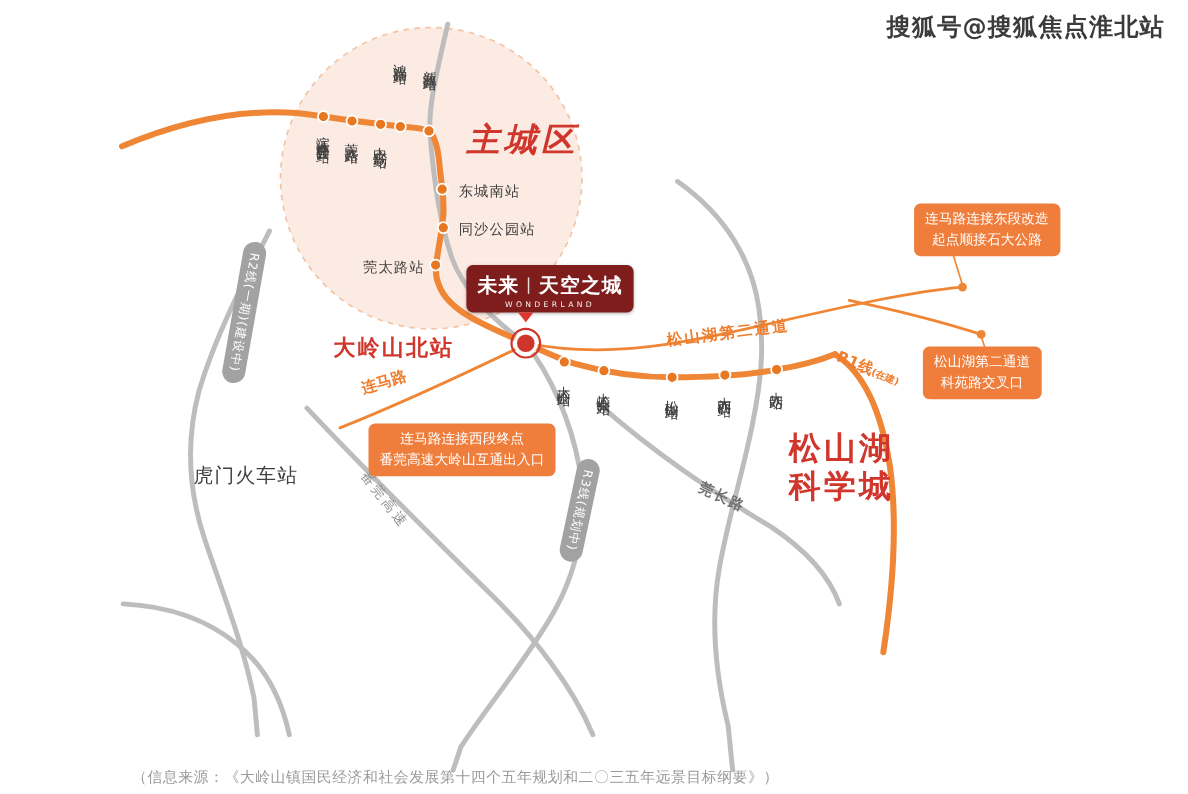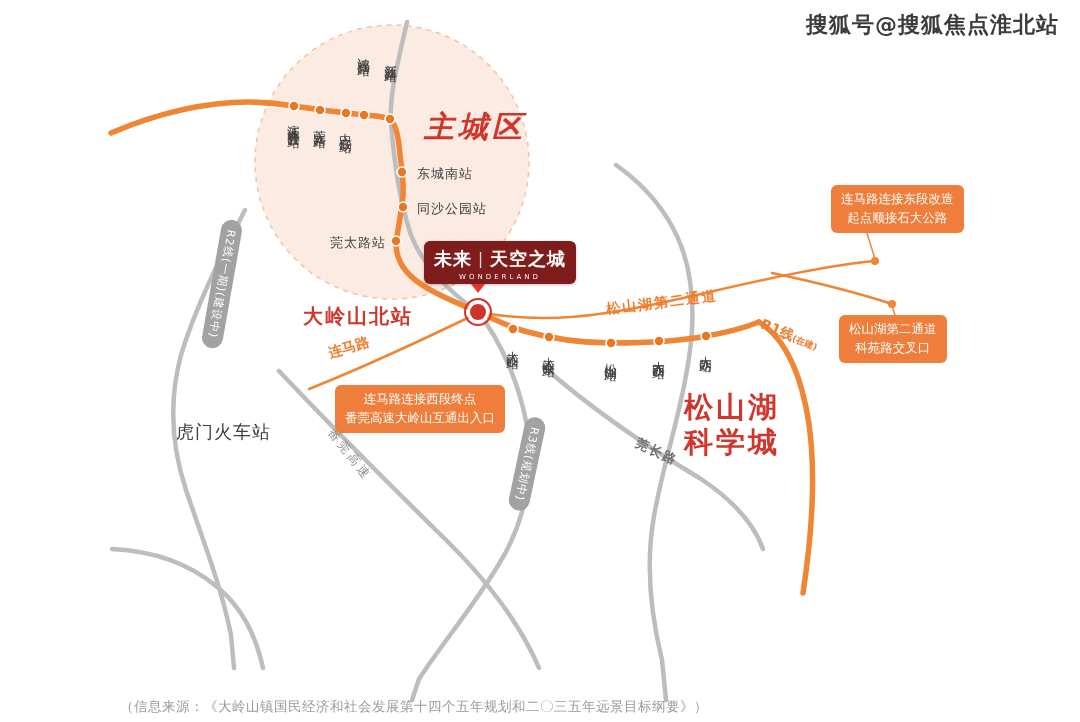--- a/index.html
+++ b/index.html
@@ -86,21 +86,21 @@
 
     <g>
       <circle cx="478" cy="312" r="13" fill="none" stroke="#cf352b" stroke-width="2"></circle>
       <circle cx="478" cy="312" r="9.5" fill="#cf352b" stroke="#fff" stroke-width="3"></circle>
     </g>
   </svg>
 
   <div class="watermark">搜狐号@搜狐焦点淮北站</div>
 
   <div class="lbl red-big region-main" style="left:424px;top:107px;font-style:italic;">主城区</div>
-  <div class="lbl red-big region-science" style="left:667px;top:390px;">
+  <div class="lbl red-big region-science" style="left:700px;top:390px;">
     <div>松山湖</div>
     <div>科学城</div>
   </div>
 
   <div class="lbl v-label" style="left:357px;top:48px;">鸿福路站</div>
   <div class="lbl v-label" style="left:384px;top:54px;">新源路站</div>
   <div class="lbl v-label" style="left:287px;top:114px;">滨江体育公园站</div>
   <div class="lbl v-label" style="left:313px;top:120px;">莞太路站</div>
   <div class="lbl v-label" style="left:339px;top:123px;">中心广场站</div>
 

